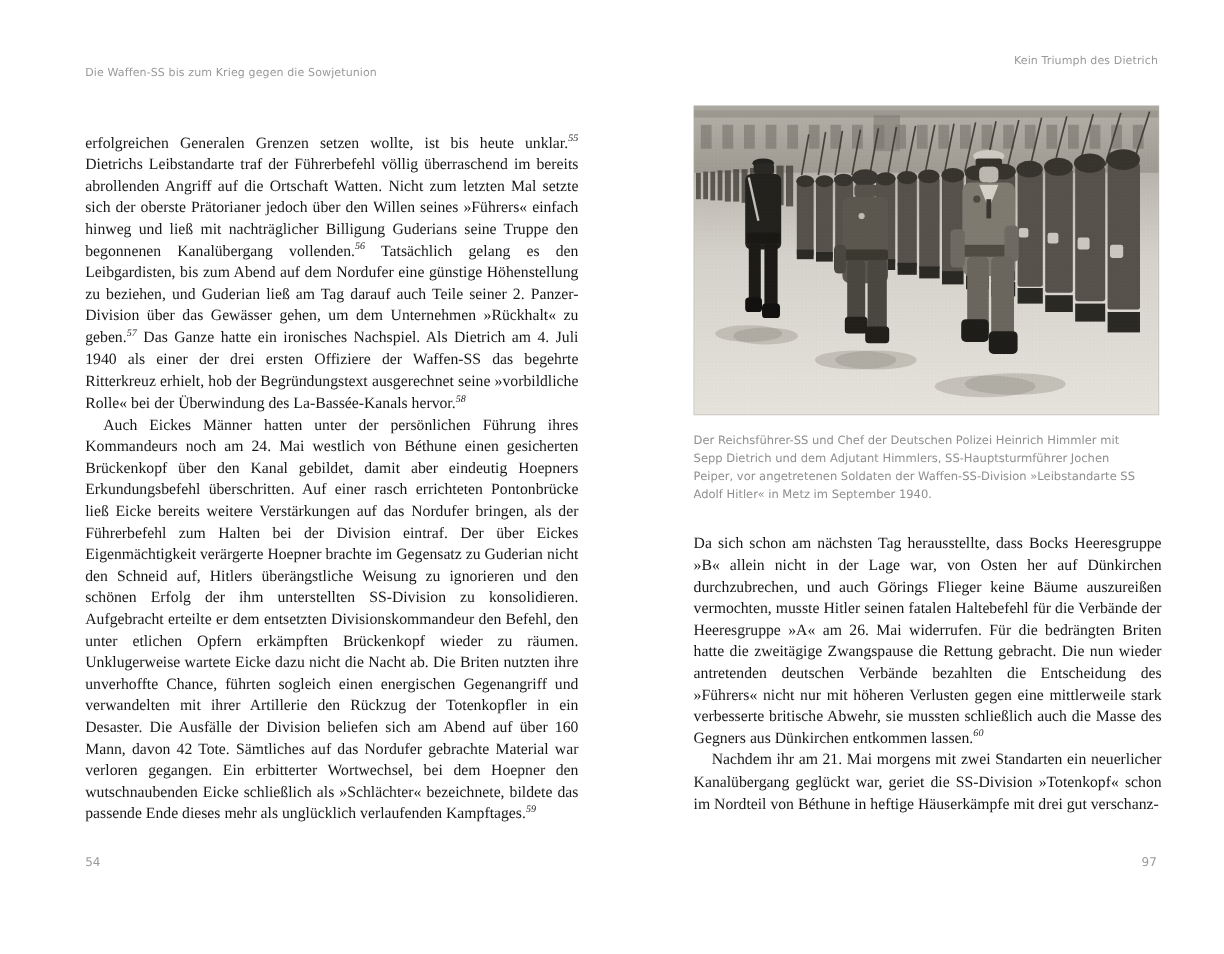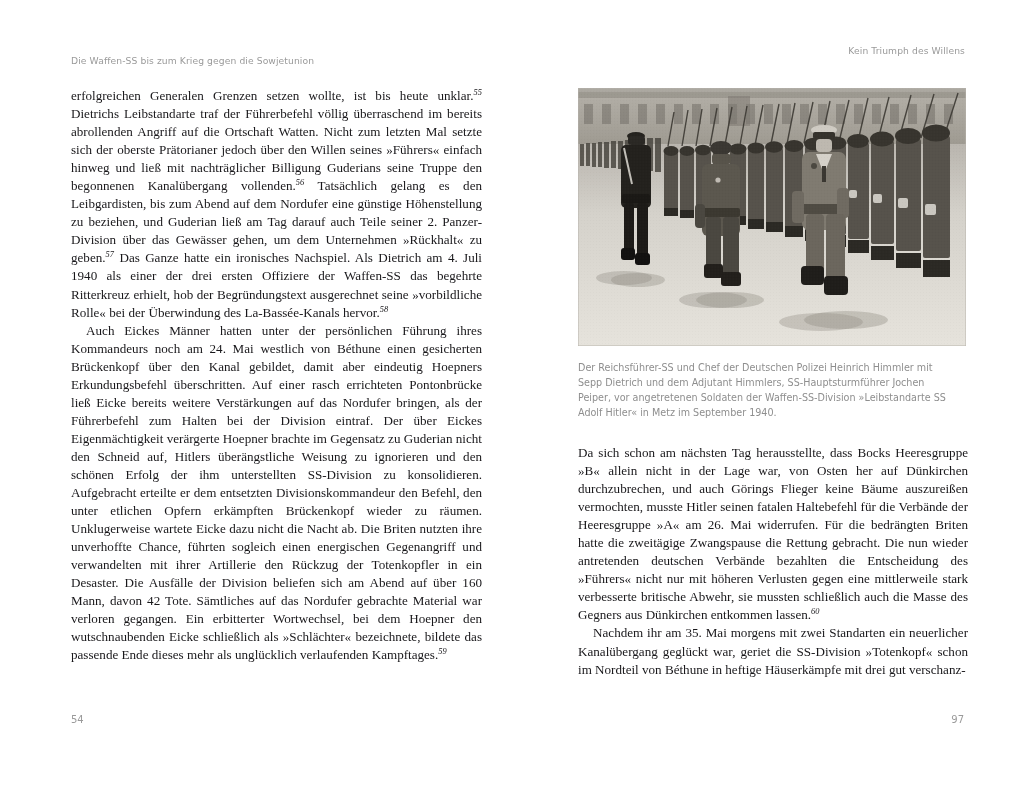--- a/index.html
+++ b/index.html
@@ -44,21 +44,21 @@
     position: absolute;
     width: 411px;
     color: #18171a;
     font-size: 13.1px;
     line-height: 18.05px;
     text-align: justify;
     text-justify: inter-word;
     hyphens: none;
     -webkit-hyphens: none;
   }
-  .column.verso { left: 71px; top: 87px; }
+  .column.verso { left: 71px; top: 110px; }
   .column.recto { left: 578px; top: 444px; width: 390px; }
 
   .column p {
     margin: 0;
     text-indent: 0;
   }
   .column p + p { text-indent: 1.15em; }
 
   .fn {
     font-size: 0.64em;
@@ -100,21 +100,21 @@
 
   <div class="running-head verso">Die Waffen-SS bis zum Krieg gegen die Sowjetunion</div>
 
   <div class="column verso">
     <p>erfolgreichen Generalen Grenzen setzen wollte, ist bis heute unklar.<span class="fn">55</span> Dietrichs Leibstandarte traf der Führerbefehl völlig überraschend im bereits abrollenden Angriff auf die Ortschaft Watten. Nicht zum letzten Mal setzte sich der oberste Prätorianer jedoch über den Willen seines »Führers« einfach hinweg und ließ mit nachträglicher Billigung Guderians seine Truppe den begonnenen Kanalübergang vollenden.<span class="fn">56</span> Tatsächlich gelang es den Leibgardisten, bis zum Abend auf dem Nordufer eine günstige Höhenstellung zu beziehen, und Guderian ließ am Tag darauf auch Teile seiner 2. Panzer-Division über das Gewässer gehen, um dem Unternehmen »Rückhalt« zu geben.<span class="fn">57</span> Das Ganze hatte ein ironisches Nachspiel. Als Dietrich am 4. Juli 1940 als einer der drei ersten Offiziere der Waffen-SS das begehrte Ritterkreuz erhielt, hob der Begründungstext ausgerechnet seine »vorbildliche Rolle« bei der Überwindung des La-Bassée-Kanals hervor.<span class="fn">58</span></p>
     <p>Auch Eickes Männer hatten unter der persönlichen Führung ihres Kommandeurs noch am 24. Mai westlich von Béthune einen gesicherten Brückenkopf über den Kanal gebildet, damit aber eindeutig Hoepners Erkundungsbefehl überschritten. Auf einer rasch errichteten Pontonbrücke ließ Eicke bereits weitere Verstärkungen auf das Nordufer bringen, als der Führerbefehl zum Halten bei der Division eintraf. Der über Eickes Eigenmächtigkeit verärgerte Hoepner brachte im Gegensatz zu Guderian nicht den Schneid auf, Hitlers überängstliche Weisung zu ignorieren und den schönen Erfolg der ihm unterstellten SS-Division zu konsolidieren. Aufgebracht erteilte er dem entsetzten Divisionskommandeur den Befehl, den unter etlichen Opfern erkämpften Brückenkopf wieder zu räumen. Unklugerweise wartete Eicke dazu nicht die Nacht ab. Die Briten nutzten ihre unverhoffte Chance, führten sogleich einen energischen Gegenangriff und verwandelten mit ihrer Artillerie den Rückzug der Totenkopfler in ein Desaster. Die Ausfälle der Division beliefen sich am Abend auf über 160 Mann, davon 42 Tote. Sämtliches auf das Nordufer gebrachte Material war verloren gegangen. Ein erbitterter Wortwechsel, bei dem Hoepner den wutschnaubenden Eicke schließlich als »Schlächter« bezeichnete, bildete das passende Ende dieses mehr als unglücklich verlaufenden Kampftages.<span class="fn">59</span></p>
   </div>
 
   <div class="folio verso">54</div>
 
-  <div class="running-head recto">Kein Triumph des Willens</div>
+  <div class="running-head recto">Kein Triumph des Dietrich</div>
 
   <div class="figure">
     <div class="photo-frame">
       <svg viewBox="0 0 388 258" preserveAspectRatio="none">
         <defs>
           <linearGradient id="sky" x1="0" y1="0" x2="0" y2="1">
             <stop offset="0" stop-color="#d8d5cf"></stop>
             <stop offset="1" stop-color="#b9b5ae"></stop>
           </linearGradient>
           <linearGradient id="ground" x1="0" y1="0" x2="0" y2="1">
@@ -315,18 +315,18 @@
         <rect x="0" y="0" width="388" height="258" fill="url(#grain)"></rect>
         <rect x="0" y="0" width="388" height="258" fill="none" stroke="#b8b4ad" stroke-width="1"></rect>
       </svg>
     </div>
 
     <div class="caption">Der Reichsführer-SS und Chef der Deutschen Polizei Heinrich Himmler mit Sepp Dietrich und dem Adjutant Himmlers, SS-Hauptsturmführer Jochen Peiper, vor angetretenen Soldaten der Waffen-SS-Division »Leibstandarte SS Adolf Hitler« in Metz im September 1940.</div>
   </div>
 
   <div class="column recto">
     <p>Da sich schon am nächsten Tag herausstellte, dass Bocks Heeresgruppe »B« allein nicht in der Lage war, von Osten her auf Dünkirchen durchzubrechen, und auch Görings Flieger keine Bäume auszureißen vermochten, musste Hitler seinen fatalen Haltebefehl für die Verbände der Heeresgruppe »A« am 26. Mai widerrufen. Für die bedrängten Briten hatte die zweitägige Zwangspause die Rettung gebracht. Die nun wieder antretenden deutschen Verbände bezahlten die Entscheidung des »Führers« nicht nur mit höheren Verlusten gegen eine mittlerweile stark verbesserte britische Abwehr, sie mussten schließlich auch die Masse des Gegners aus Dünkirchen entkommen lassen.<span class="fn">60</span></p>
-    <p>Nachdem ihr am 35. Mai morgens mit zwei Standarten ein neuerlicher Kanalübergang geglückt war, geriet die SS-Division »Totenkopf« schon im Nordteil von Béthune in heftige Häuserkämpfe mit drei gut verschanz-</p>
+    <p>Nachdem ihr am 21. Mai morgens mit zwei Standarten ein neuerlicher Kanalübergang geglückt war, geriet die SS-Division »Totenkopf« schon im Nordteil von Béthune in heftige Häuserkämpfe mit drei gut verschanz-</p>
   </div>
 
   <div class="folio recto">97</div>
 
 </div>
 
 </body></html>

